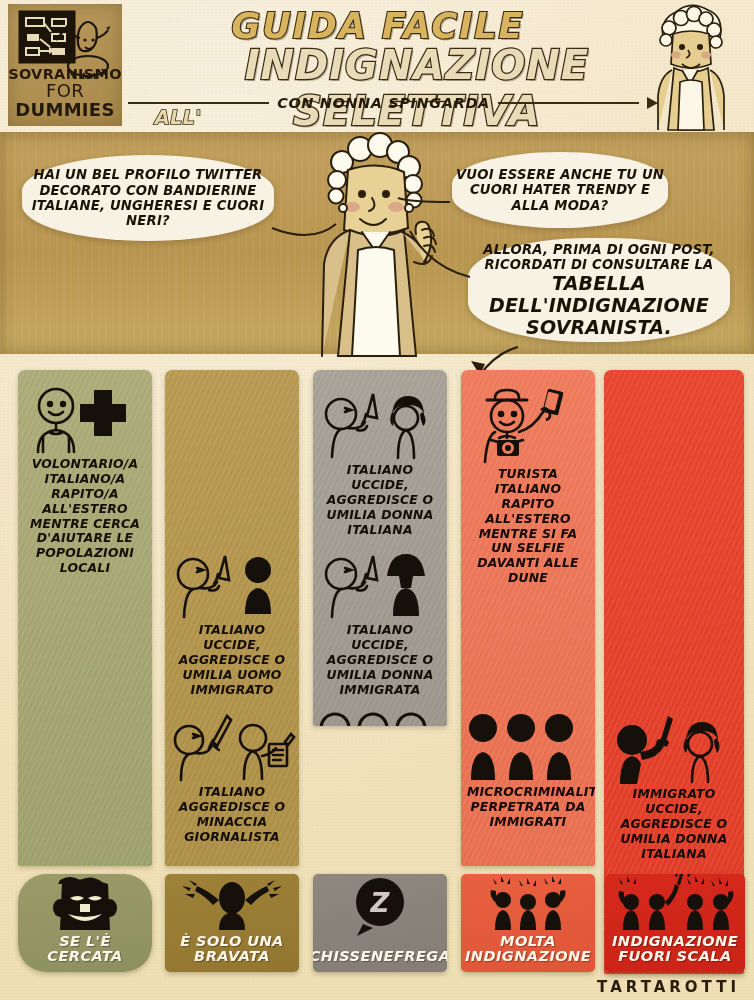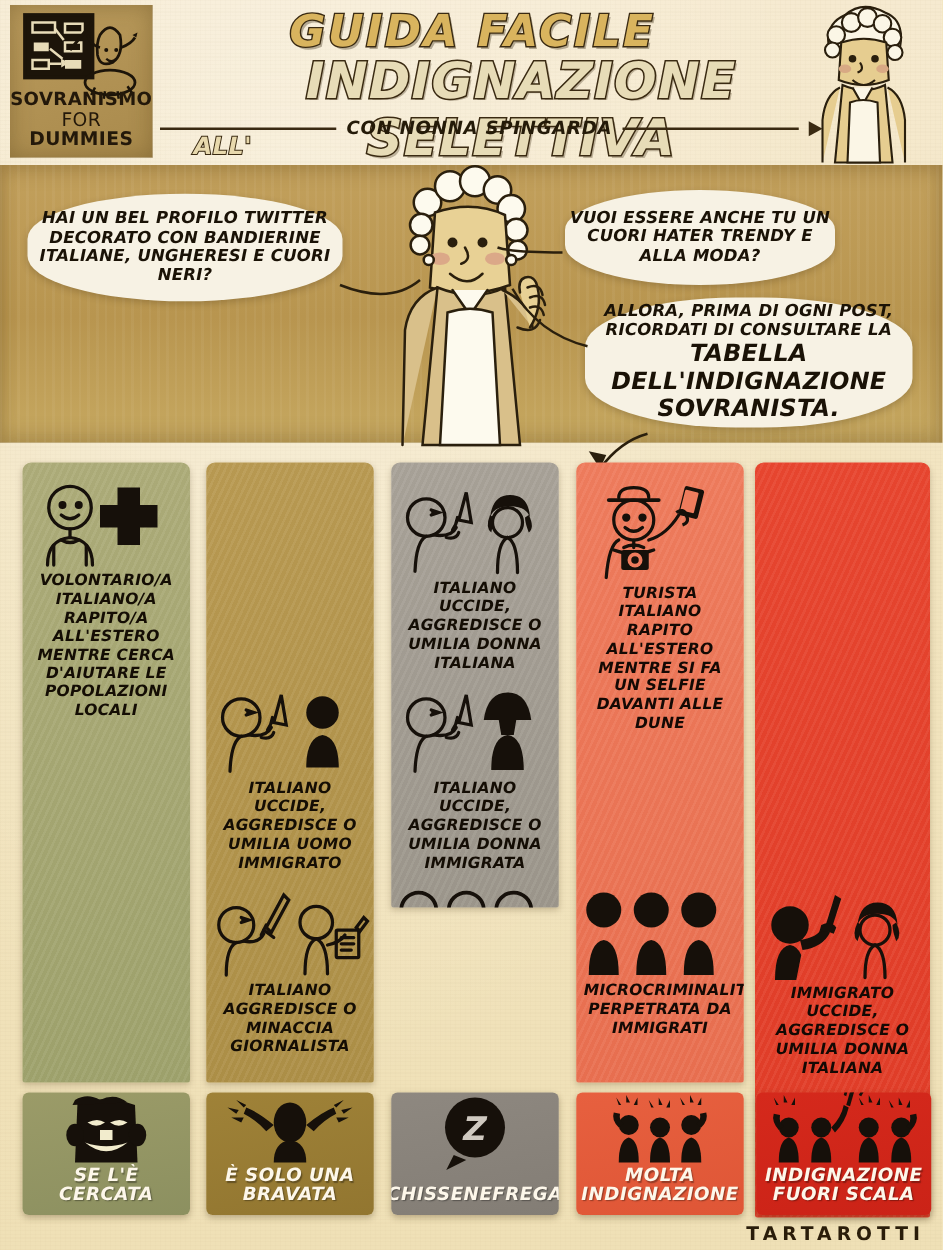--- a/index.html
+++ b/index.html
@@ -21,21 +21,21 @@
 
   
   .header{position:absolute;left:0;top:0;width:754px;height:132px;}
   .logo-box{position:absolute;left:8px;top:4px;width:114px;height:122px;
     background:linear-gradient(160deg,#b99a5c,#a98a4c);
     box-shadow:inset 0 0 18px rgba(80,60,20,.35);}
   .logo-art{position:absolute;left:10px;top:6px;width:94px;height:70px;}
   .logo-caption{position:absolute;left:0;bottom:6px;width:114px;text-align:center;
     color:#23180a;line-height:1.05;}
   .logo-caption .l1{display:block;font-size:14.5px;font-weight:bold;letter-spacing:.3px;}
-  .logo-caption .l2{display:block;font-size:15px;letter-spacing:.3px;}
+  .logo-caption .l2{display:block;font-size:18px;letter-spacing:.3px;}
   .logo-caption .l2 b{font-weight:bold;}
 
   .title-wrap{position:absolute;left:128px;top:6px;width:500px;text-align:center;}
   .title-l1{font-family:"DejaVu Sans",sans-serif;font-weight:bold;font-style:italic;
     font-size:35px;letter-spacing:2px;color:#d9b45e;
     -webkit-text-stroke:2.2px #3a2a12; paint-order:stroke fill;
     text-shadow:2px 2px 0 rgba(58,42,18,.35);}
   .title-l2row{display:flex;align-items:flex-end;justify-content:center;gap:4px;margin-top:-4px;}
   .title-all{font-weight:bold;font-style:italic;font-size:19px;color:#e8d9ad;
     -webkit-text-stroke:1.6px #3a2a12;paint-order:stroke fill;margin-bottom:6px;letter-spacing:.5px;margin-left:27px;}
@@ -91,21 +91,21 @@
   .col-5 .cap, .col-4 .cap{color:#140904;}
 
   
   .verdict{position:absolute;top:508px;height:98px;border-radius:5px;
     box-shadow:0 2px 5px rgba(70,50,20,.3);overflow:hidden;
     display:flex;flex-direction:column;align-items:center;justify-content:flex-end;}
   .verdict .vart{position:absolute;left:0;right:0;top:4px;height:52px;}
   .verdict .vtxt{position:relative;color:#fdf7ea;font-weight:bold;font-style:italic;
     font-size:14.6px;line-height:1.02;text-align:center;padding:0 4px 8px;letter-spacing:.4px;
     text-shadow:1px 1px 1px rgba(0,0,0,.35);}
-  .v1{left:18px;width:134px;background:linear-gradient(170deg,#9b9b68,#8c9060);}
+  .v1{left:18px;width:134px;background:linear-gradient(170deg,#9b9b68,#8c9060);border-radius:28px;}
   .v2{left:165px;width:134px;background:linear-gradient(170deg,#9f8238,#927630);}
   .v3{left:313px;width:134px;background:linear-gradient(170deg,#8e8880,#837d75);}
   .v4{left:461px;width:134px;background:linear-gradient(170deg,#e7603f,#df5636);}
   .v5{left:605px;width:140px;background:linear-gradient(170deg,#d5291c,#cb2317);}
 
   .signature{position:absolute;right:14px;bottom:4px;font-size:15px;letter-spacing:4px;
     color:#2a1d0a;font-family:"DejaVu Sans",sans-serif;font-weight:600;}
   svg{display:block;overflow:visible;}
 </style>
 </head>

